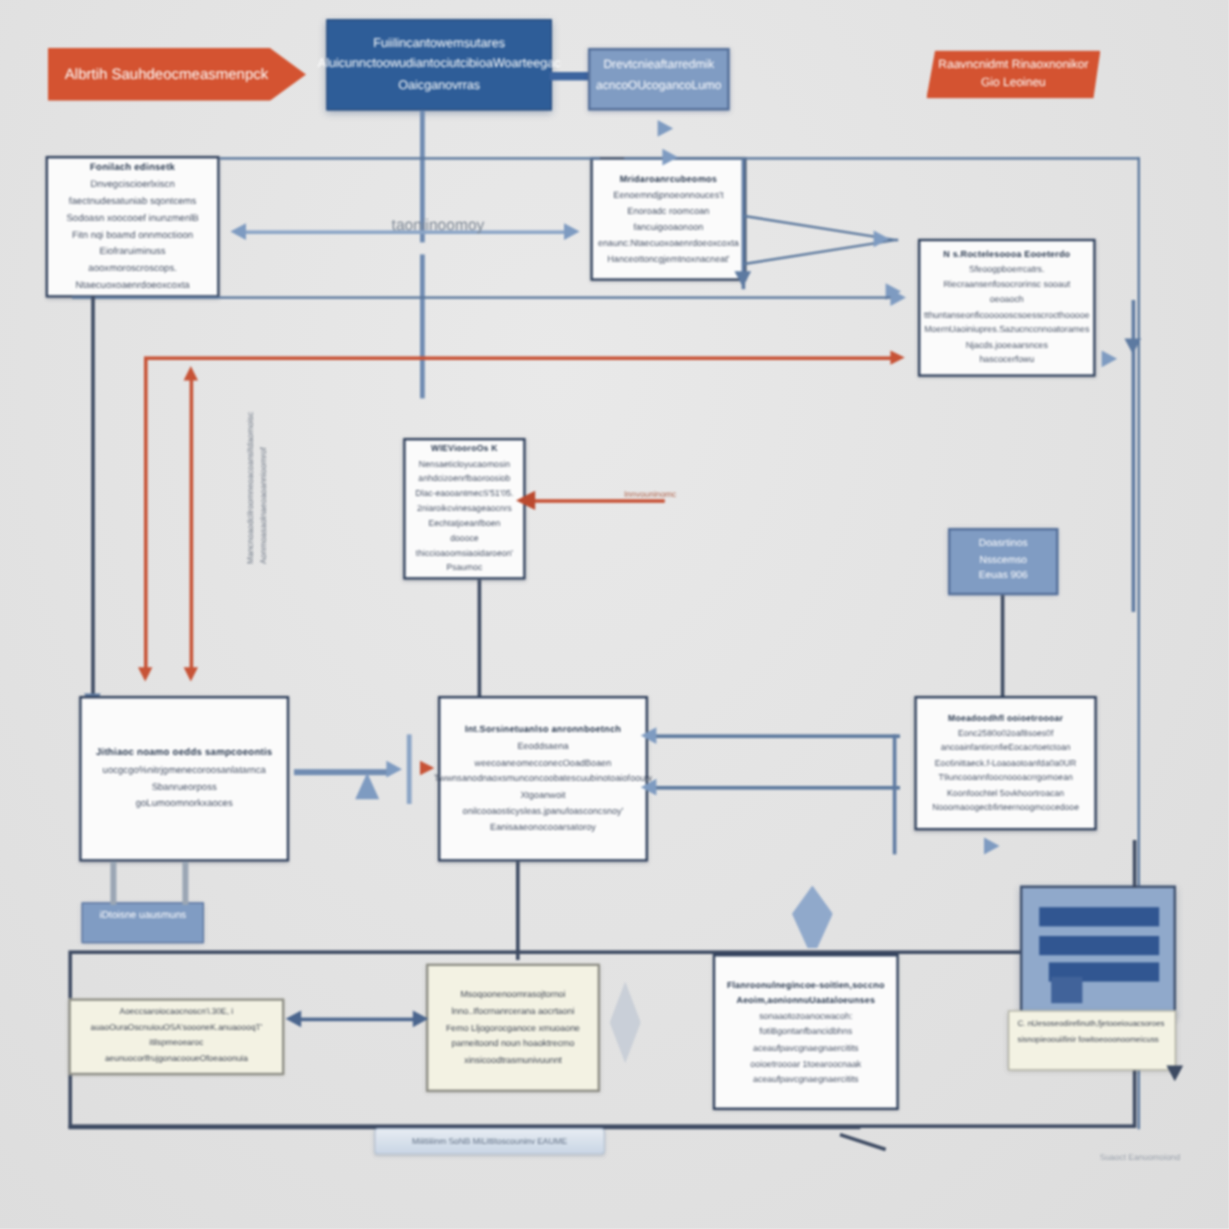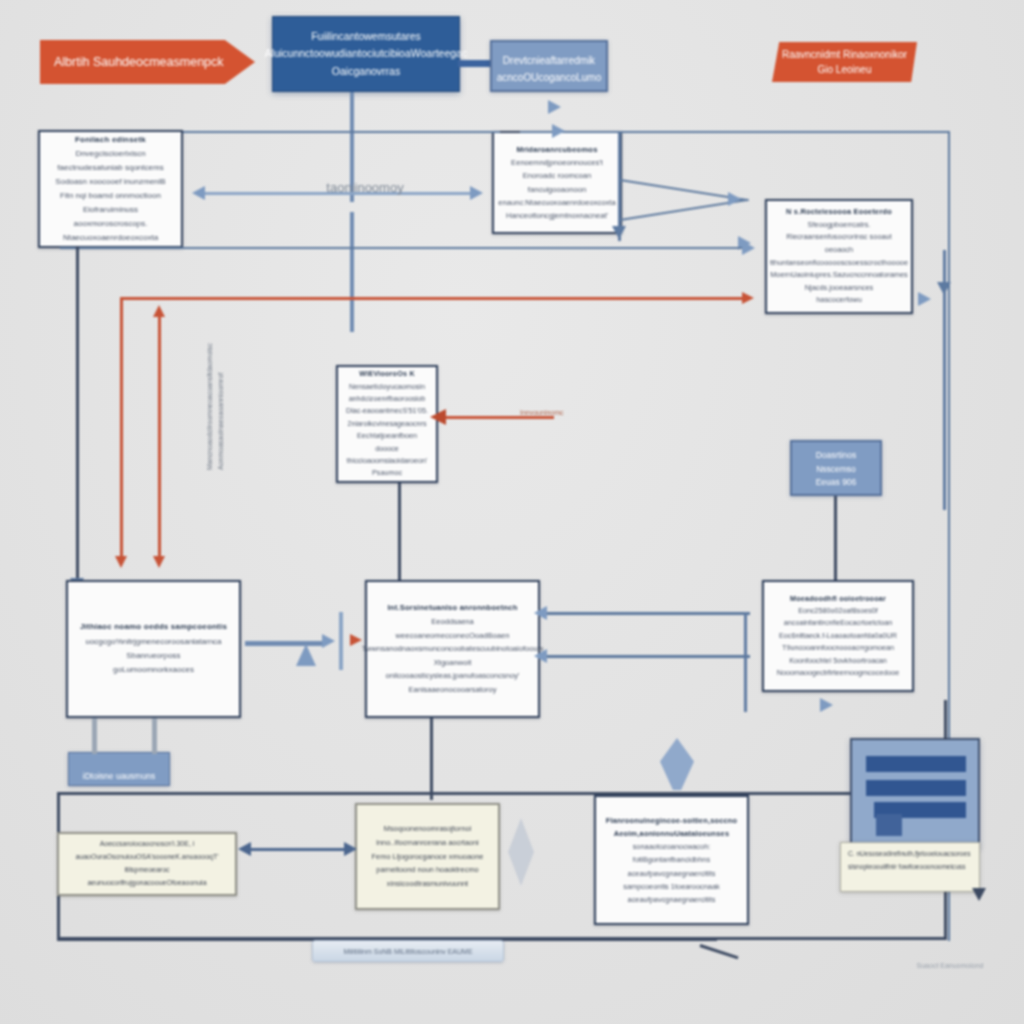--- a/index.html
+++ b/index.html
@@ -27,21 +27,21 @@
         box-shadow:0 1px 3px rgba(60,60,50,.25);
         display:flex;flex-direction:column;align-items:center;justify-content:center;
         padding:6px 8px;text-align:center;color:#3f4656;}
 
   .bluebox{background:#2c5d9b;border:1px solid #23497c;color:#ffffff;
         display:flex;flex-direction:column;align-items:center;justify-content:center;
         text-align:center;padding:6px 18px;
         box-shadow:0 2px 6px rgba(30,60,110,.35);}
 
   .slatebox{background:#7f9cc5;border:2px solid #54709c;color:#ffffff;
-        display:flex;flex-direction:column;align-items:center;justify-content:flex-end;
+        display:flex;flex-direction:column;align-items:center;justify-content:flex-start;
         text-align:center;padding:4px 8px;
         box-shadow:0 1px 4px rgba(50,70,110,.30);}
 
   .orangechevron{background:#d9522e;color:#fff;display:flex;align-items:center;
         padding:0 22px 0 14px;
         clip-path:polygon(0 0, 86% 0, 100% 50%, 86% 100%, 0 100%);
         box-shadow:0 1px 4px rgba(150,60,30,.30);}
   .orangeslant{background:#d9522e;color:#fff;display:flex;flex-direction:column;
         align-items:center;justify-content:center;text-align:center;
         clip-path:polygon(5% 0, 100% 0, 96% 100%, 0 100%);
@@ -280,21 +280,21 @@
               clip-path:polygon(50% 0,100% 50%,50% 100%,0 50%);"></div>
   <div class="el" style="left:660px;top:738px;width:34px;height:52px;background:#8fa9cd;
               clip-path:polygon(50% 0,100% 45%,62% 100%,38% 100%,0 45%);"></div>
 
   <div class="el wbox" style="left:594px;top:795px;width:155px;height:130px;font-size:7.4px;line-height:1.78;">
     <span class="t hd blurtext">Flanroonulnegincoe-soitien,soccno</span>
     <span class="t hd blurtext">Aeoim,aonionnuUaataloeunses</span>
     <span class="t bd blurtext">sonaaotozoanocwacoh:</span>
     <span class="t bd blurtext">fotiBgontanfbancidbhns</span>
     <span class="t bd blurtext">aceaufpavcgnaegnaercitits</span>
-    <span class="t bd blurtext">sampcoeontis 1toearoocnaak</span>
+    <span class="t bd blurtext">ooioetroooar 1toearoocnaak</span>
     <span class="t bd blurtext">aceaufpavcgnaegnaercitits</span>
   </div>
 
   <div class="el panel" style="left:850px;top:738px;width:130px;height:110px;">
     <div class="bar" style="left:14px;top:16px;width:100px;height:16px;"></div>
     <div class="bar" style="left:14px;top:40px;width:100px;height:16px;"></div>
     <div class="bar" style="left:22px;top:62px;width:92px;height:16px;"></div>
     <div class="bar" style="left:24px;top:74px;width:26px;height:22px;background:#3f639d;"></div>
   </div>
 

